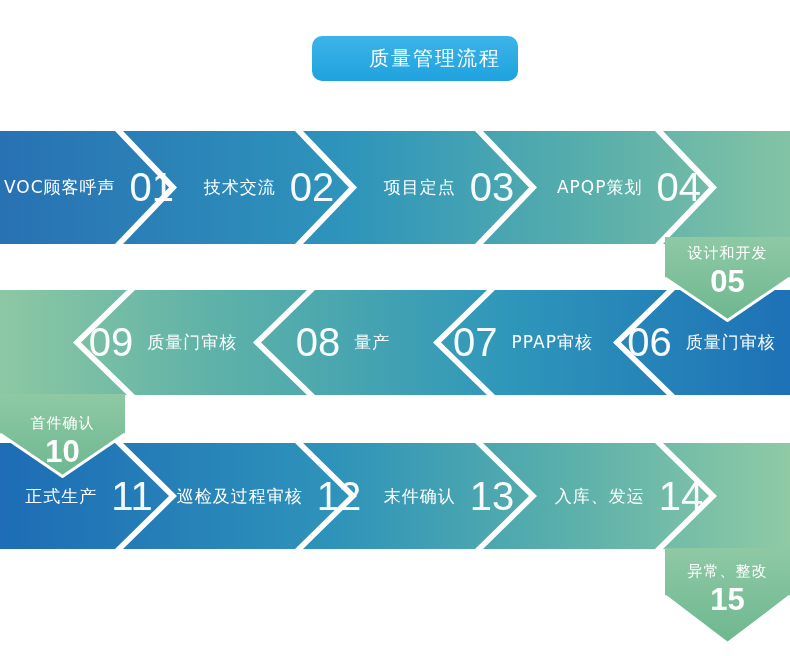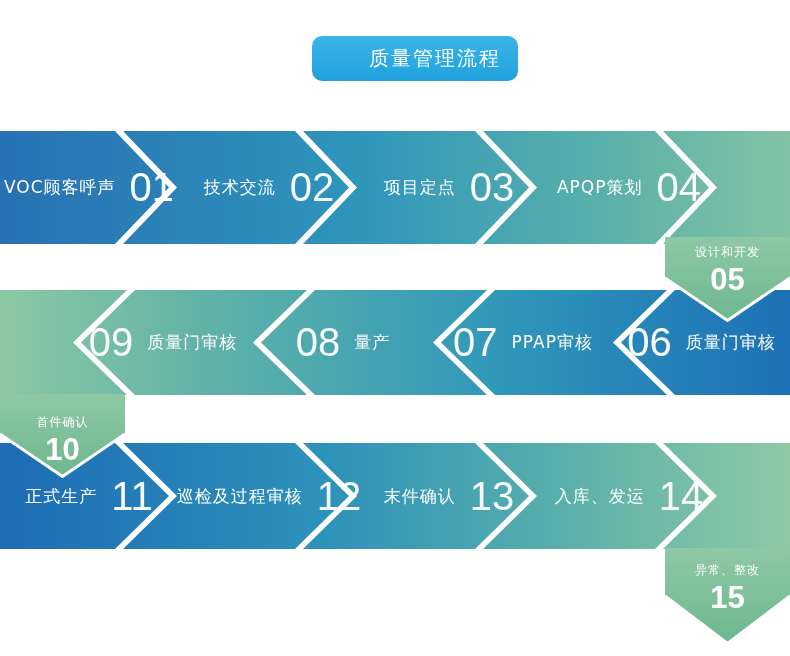--- a/index.html
+++ b/index.html
@@ -30,21 +30,21 @@
   }
   .seg-label{font-size:17px;letter-spacing:1px;}
   .seg-num{font-family:"Liberation Sans",sans-serif;font-size:40px;font-weight:400;opacity:.96;}
   
   .connector{position:absolute;width:125px;z-index:3;color:#fff;}
   .connector svg{display:block;}
   .conn-text{position:absolute;left:0;right:0;text-align:center;}
   .c5  .conn-text{top:7px;}
   .c10 .conn-text{top:20px;}
   .c15 .conn-text{top:14px;}
-  .conn-label{font-size:12px;letter-spacing:1px;}
+  .conn-label{font-size:15px;letter-spacing:1px;}
   .conn-num{font-family:"Liberation Sans",sans-serif;font-size:31px;font-weight:700;margin-top:3px;line-height:1;}
 </style>
 </head>
 <body>
 
 <div class="canvas">
 
   <div class="badge">
     <span>质量管理流程</span>
   </div>

